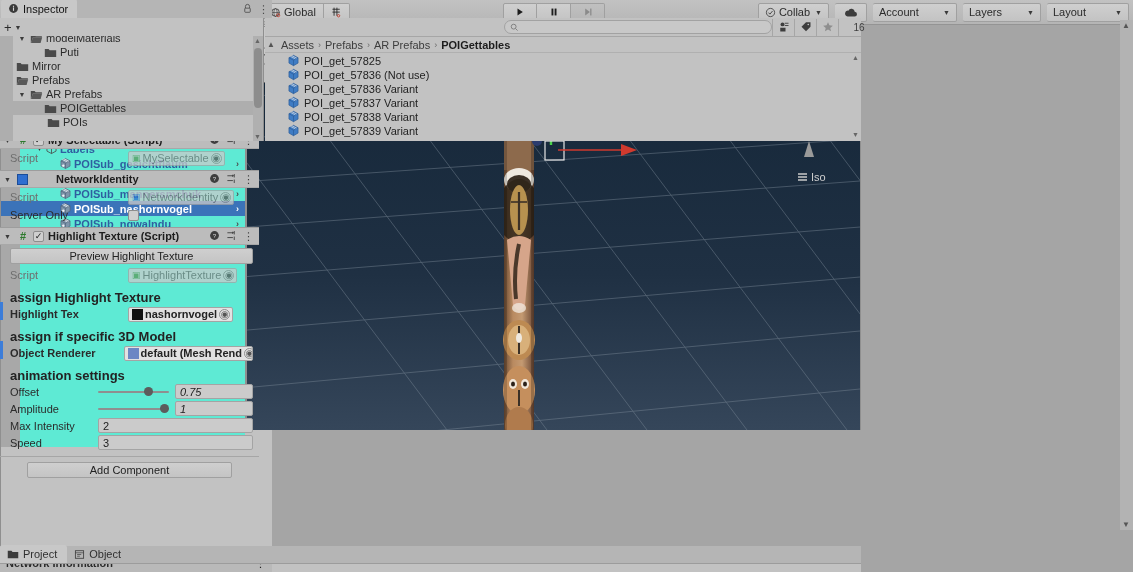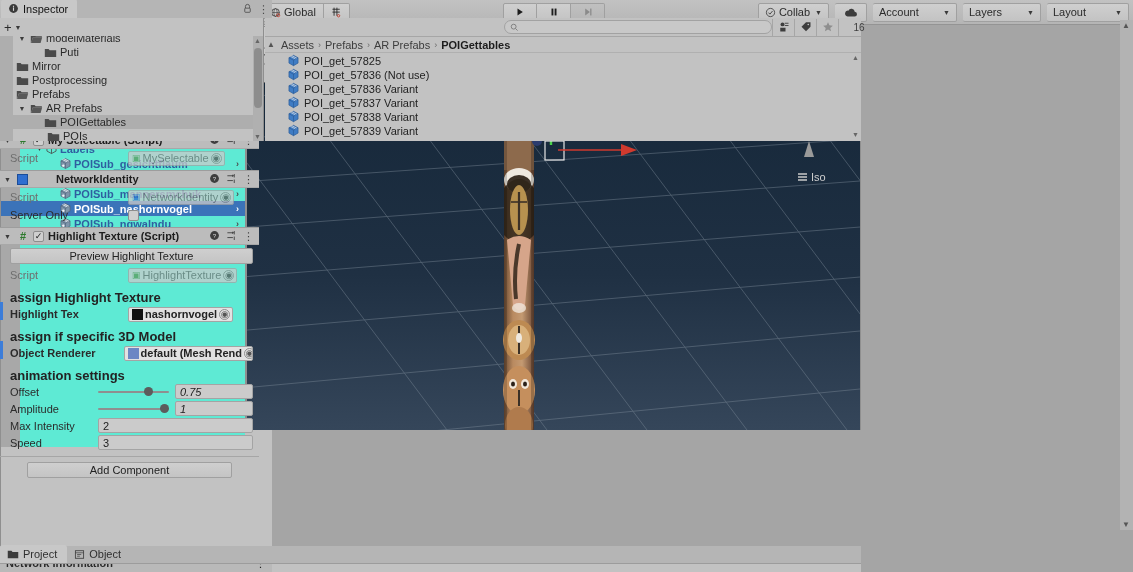--- a/index.html
+++ b/index.html
@@ -986,27 +986,20 @@
               <span>Puti</span>
             </div>
             <div class="pr-row" style="padding-left: 3px;">
               <span class="arrow">►</span>
               <svg viewBox="0 0 16 13" class="folder">
                 <path d="M1 2.2h4.6L7 3.8H15V12H1z" fill="#4a4a4a"></path>
               </svg>
               <span>Mirror</span>
             </div>
             <div class="pr-row" style="padding-left: 3px;">
-              <span class="arrow"></span>
-              <svg viewBox="0 0 16 13" class="folder">
-                <path d="M1 2.2h4.6L7 3.8H15V12H1z" fill="#4a4a4a"></path>
-              </svg>
-              <span>Postprocessing</span>
-            </div>
-            <div class="pr-row" style="padding-left: 3px;">
               <span class="arrow">▼</span>
               <svg viewBox="0 0 16 13" class="folder">
                 <path d="M1 2.2h4.6L7 3.8h7.6v1.2H3.6L1.3 12H1z" fill="#4a4a4a"></path>
                 <path d="M3.6 5h11.4L13 12H1.3z" fill="#585858"></path>
               </svg>
               <span>Prefabs</span>
             </div>
             <div class="pr-row" style="padding-left: 17px;">
               <span class="arrow">▼</span>
               <svg viewBox="0 0 16 13" class="folder">

